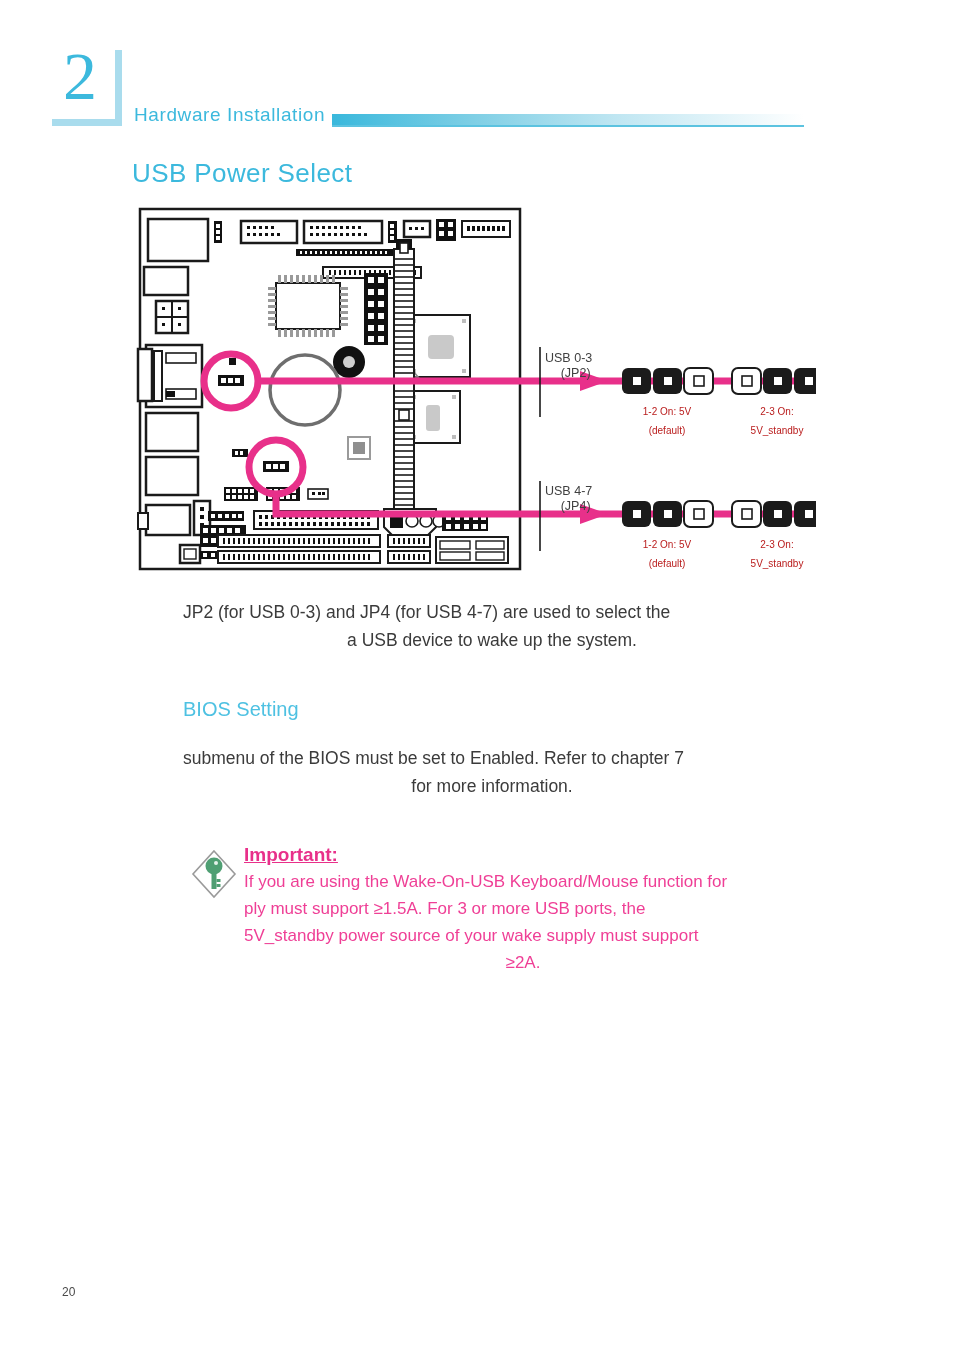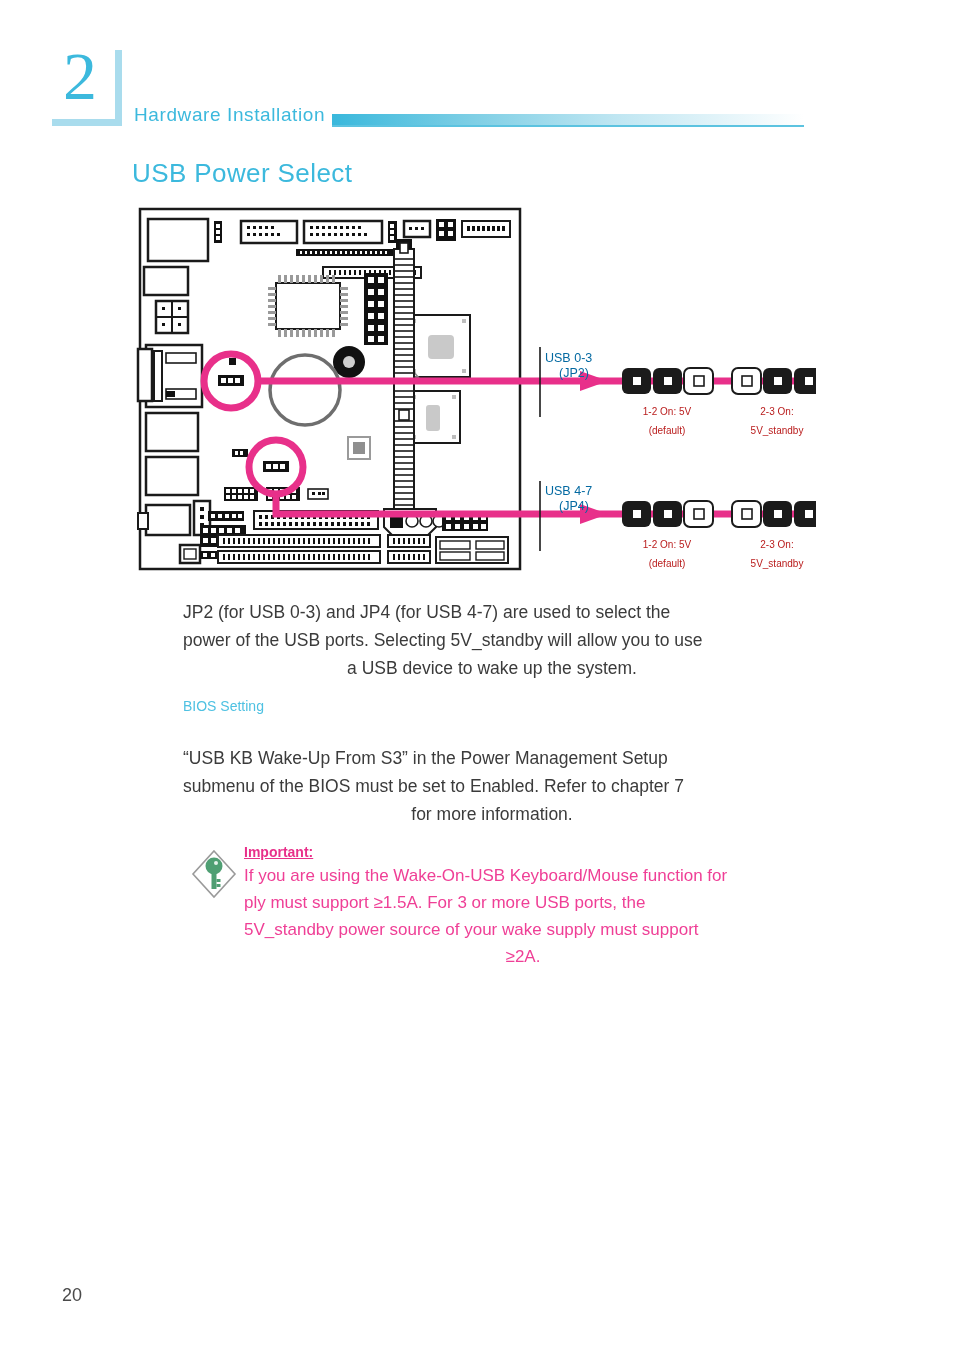--- a/index.html
+++ b/index.html
@@ -80,21 +80,21 @@
     left: 132px;
     top: 158px;
     font-size: 26px;
     color: #3cb9dd;
     letter-spacing: 0.4px;
   }
   .subsection-title {
     position: absolute;
     left: 183px;
     top: 698px;
-    font-size: 14px;
+    font-size: 20px;
     color: #4ec1e2;
   }
 
   
   .body-par {
     position: absolute;
     width: 618px;
     left: 183px;
     font-size: 17.5px;
     line-height: 28px;
@@ -119,40 +119,40 @@
     width: 48px;
     height: 52px;
   }
   .note-body {
     position: absolute;
     left: 54px;
     top: 0;
     width: 558px;
   }
   .note-title {
-    font-size: 14px;
+    font-size: 19px;
     font-weight: bold;
     color: #e8308a;
     text-decoration: underline;
     margin-bottom: 2px;
   }
   .note-text {
     font-size: 17px;
     line-height: 27px;
     color: #ef3f96;
     text-align: justify;
   }
   .note-text .lastline { text-align: center; }
 
   
   .page-number {
     position: absolute;
     left: 62px;
     top: 1285px;
-    font-size: 18px;
+    font-size: 12px;
     color: #4a4a4a;
   }
 
   
   .diagram {
     position: absolute;
     left: 136px;
     top: 205px;
     width: 680px;
     height: 375px;
@@ -163,23 +163,24 @@
     position: absolute;
     font-size: 10px;
     color: #b91c1c;
     text-align: center;
     line-height: 19px;
     white-space: nowrap;
   }
   .pin-label {
     position: absolute;
     font-size: 12.5px;
-    color: #0369a1;
+    color: #404040;
     line-height: 15px;
     white-space: nowrap;
+    text-align: center;
   }
 </style>
 </head>
 <body>
 
 <div class="chapter-block">
   <div class="chapter-shadow"></div>
   <div class="chapter-num">2</div>
 </div>
 
@@ -800,28 +801,26 @@
     <span>(default)</span>
   </div>
   <div class="jumper-caption" style="left:566px; top:330px; width:150px;">
     <span>2-3  On:</span><br>
     <span>5V_standby</span>
   </div>
 </div>
 
 <div class="body-par p1">
   <div>JP2 (for USB 0-3) and JP4 (for USB 4-7) are used to select the</div>
-  <div>power of the USB ports. Selecting 5V_standby will allow you to use</div>
   <div class="lastline">a USB device to wake up the system.</div>
 </div>
 
 <div class="subsection-title">BIOS Setting</div>
 
 <div class="body-par p2">
-  <div>“USB KB Wake-Up From S3” in the Power Management Setup</div>
   <div>submenu of the BIOS must be set to Enabled. Refer to chapter 7</div>
   <div class="lastline">for more information.</div>
 </div>
 
 <div class="note">
   <div class="note-icon">
     <svg width="48" height="52" viewBox="0 0 48 52" xmlns="http://www.w3.org/2000/svg">
       <polygon points="24,3 45,26 24,49 3,26" fill="#ffffff" stroke="#9a9a9a" stroke-width="1.6"></polygon>
       <circle cx="24" cy="18" r="8.5" fill="#4f9f73"></circle>
       <circle cx="26" cy="15" r="2" fill="#ffffff" opacity="0.85"></circle>

